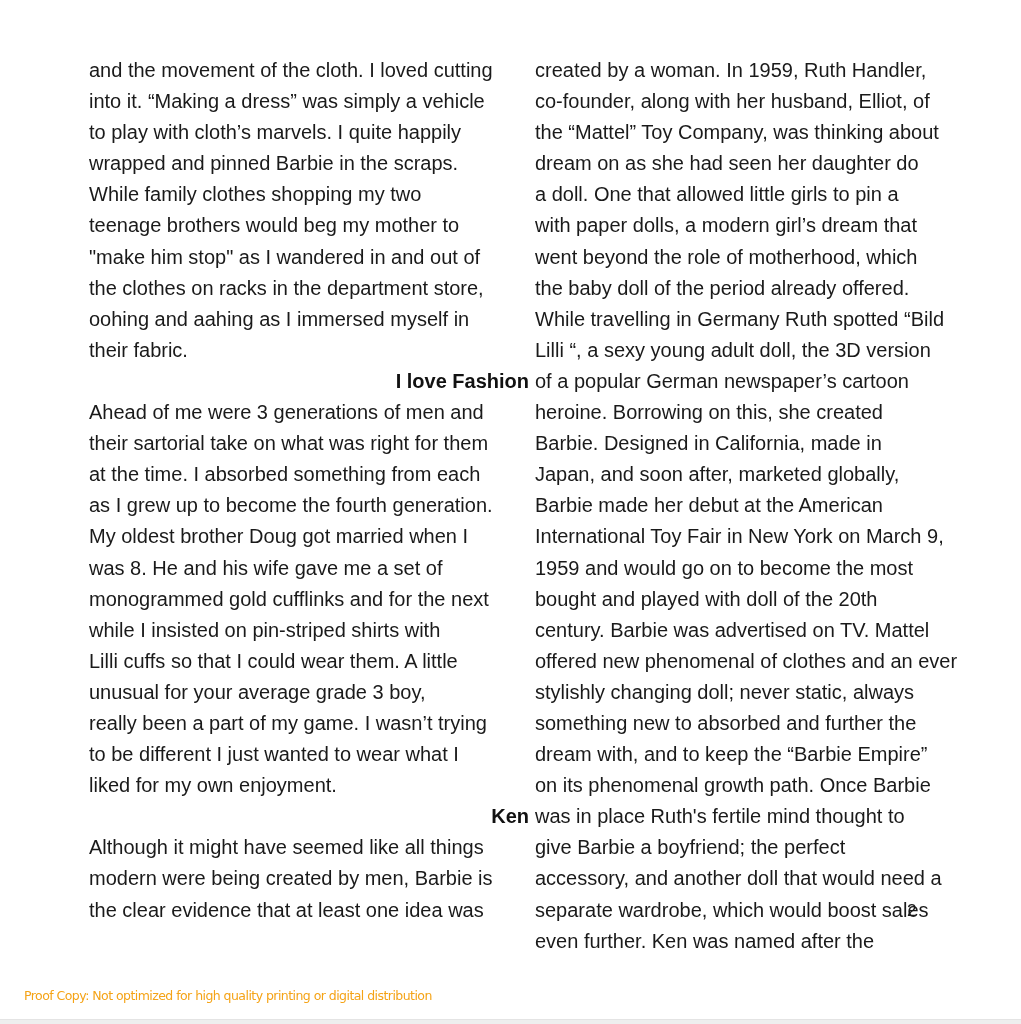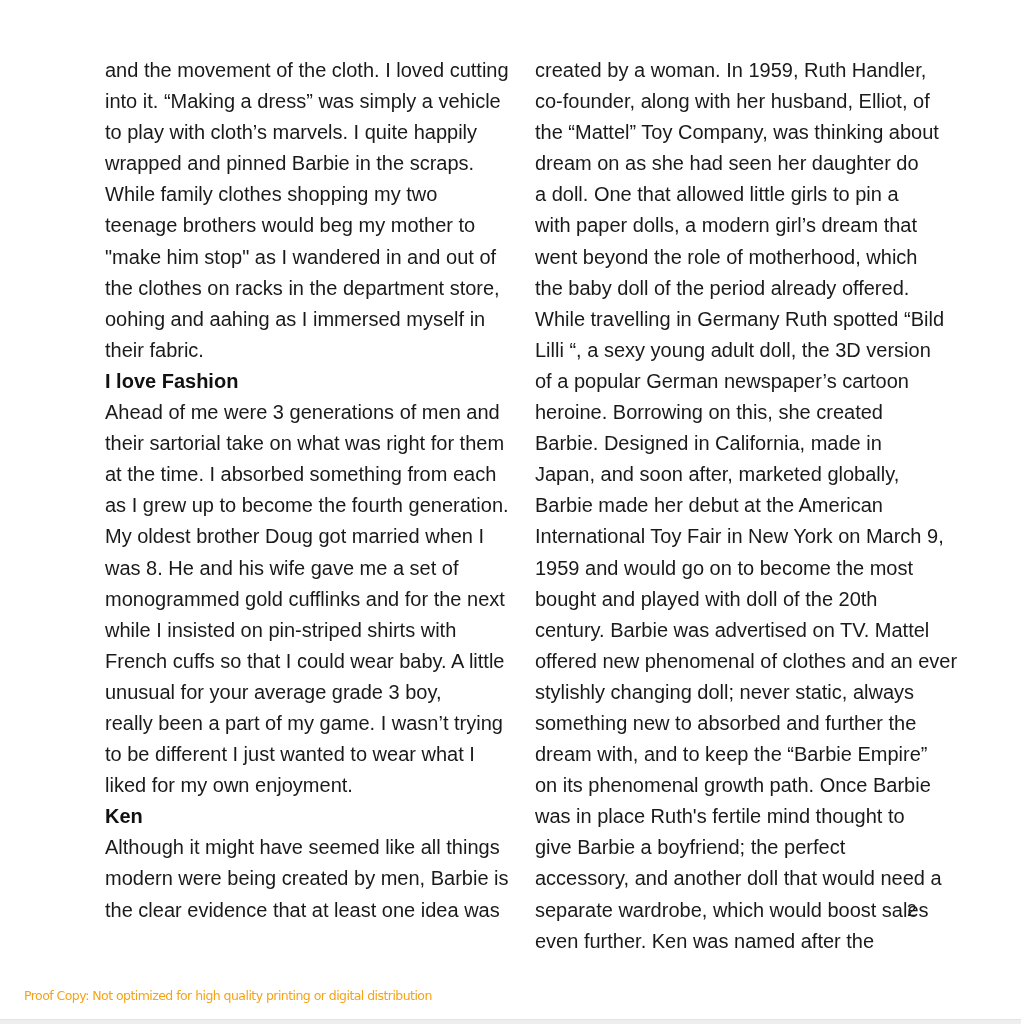--- a/index.html
+++ b/index.html
@@ -20,32 +20,33 @@
       left: 0; top: 0;
       width: 1021px;
       height: 1019px;
       background: #ffffff;
     }
     .column {
       position: absolute;
       top: 55px;
       width: 440px;
     }
-    .col-left { left: 89px; margin-left: 16px; }
+    .col-left { left: 89px; }
     .col-right { left: 535px; }
     .line {
       display: block;
       font-size: 20px;
       line-height: 31.1px;
       height: 31.1px;
       white-space: nowrap;
     }
     .line.heading {
       font-weight: bold;
       color: #111111;
+      text-align: right;
     }
     .page-number {
       position: absolute;
       left: 907px;
       top: 901px;
       font-size: 17px;
       line-height: 20px;
       color: #1a1a1a;
     }
     .proof-footer {
@@ -87,21 +88,21 @@
     <span class="line">their fabric.</span>
     <span class="line heading">I love Fashion</span>
     <span class="line">Ahead of me were 3 generations of men and</span>
     <span class="line">their sartorial take on what was right for them</span>
     <span class="line">at the time. I absorbed something from each</span>
     <span class="line">as I grew up to become the fourth generation.</span>
     <span class="line">My oldest brother Doug got married when I</span>
     <span class="line">was 8. He and his wife gave me a set of</span>
     <span class="line">monogrammed gold cufflinks and for the next</span>
     <span class="line">while I insisted on pin-striped shirts with</span>
-    <span class="line">French cuffs so that I could wear baby. A little</span>
+    <span class="line">Lilli cuffs so that I could wear them. A little</span>
     <span class="line">unusual for your average grade 3 boy,</span>
     <span class="line">really been a part of my game. I wasn’t trying</span>
     <span class="line">to be different I just wanted to wear what I</span>
     <span class="line">liked for my own enjoyment.</span>
     <span class="line heading">Ken</span>
     <span class="line">Although it might have seemed like all things</span>
     <span class="line">modern were being created by men, Barbie is</span>
     <span class="line">the clear evidence that at least one idea was</span>
   </div>
 

